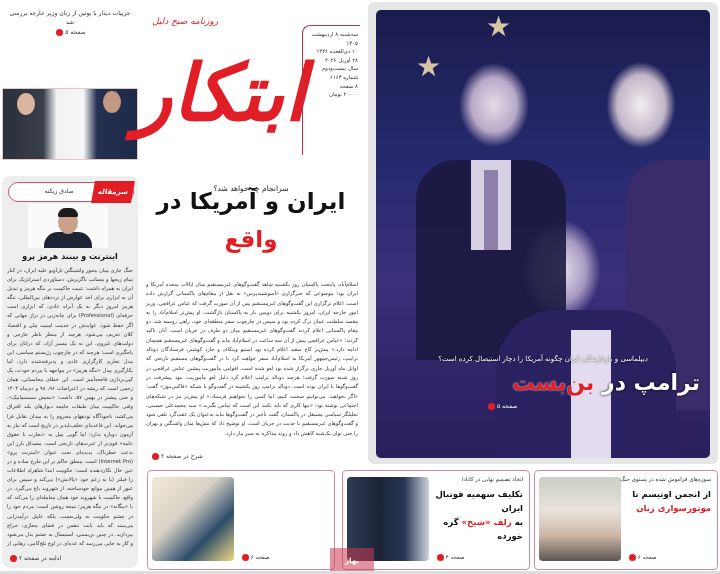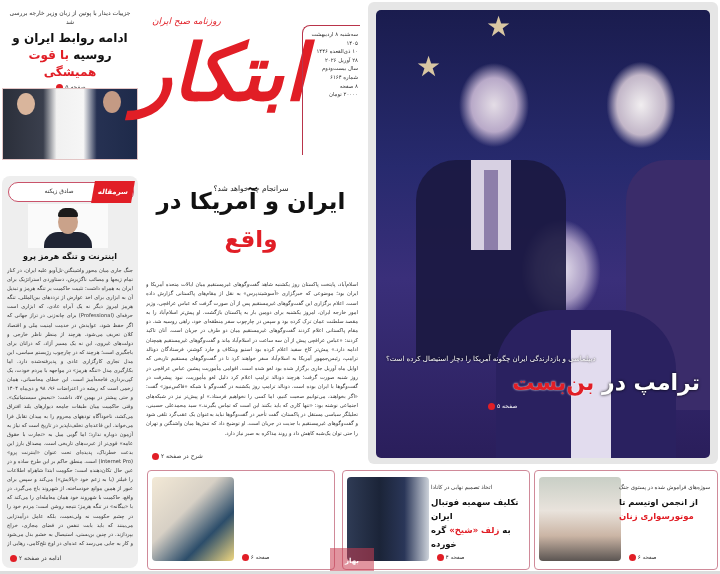--- a/index.html
+++ b/index.html
@@ -54,21 +54,21 @@
     #editorial-title { position:absolute; top: 76px; left: 4px; width: 128px; font-size: 8px; font-weight:bold; text-align:center; color:#111; }
     #editorial-body {
       position:absolute; top: 90px; left: 5px; width: 126px; height: 282px;
       font-size: 5.2px; line-height: 9.1px; color:#333; text-align: justify; overflow:hidden;
     }
     #editorial-cont { position:absolute; left: 6px; bottom: 6px; font-size: 6px; color:#333; }
 
     
     #masthead { position:absolute; left: 142px; top: 0; width: 218px; height: 162px; }
     #logo {
-      position:absolute; left: 4px; top: 8px; width: 160px; height: 130px;
+      position:absolute; left: 4px; top: 28px; width: 160px; height: 130px;
       color:#e11e26; font-family: "DejaVu Serif", serif; font-weight: bold; font-size: 78px;
       line-height: 130px; text-align:center; font-style: italic; letter-spacing: -6px;
     }
     #logo-sub { position:absolute; left: 10px; top: 16px; font-size: 9px; color:#e11e26; font-style: italic; font-family:"DejaVu Serif", serif; }
     #issue-box {
       position:absolute; left: 160px; top: 25px; width: 58px; height: 130px;
       border-left: 1.5px solid #b9344a; border-top: 1.5px solid #b9344a; border-radius: 8px 0 0 0;
       padding: 4px 2px 0 4px; font-size: 5.4px; line-height: 8.6px; color:#333;
     }
 
@@ -112,21 +112,21 @@
     }
     #hero-headline .red { color:#e11e26; text-shadow: 0 0 2px #fff; }
     #hero-page { position:absolute; left: 110px; top: 392px; font-size: 6px; color:#fff; }
 
     
     .teaser {
       position:absolute; top: 470px; height: 100px;
       border: 1.5px solid #d08a99; border-radius: 4px; background:#fff;
     }
     .teaser .tphoto { position:absolute; left: 4px; top: 6px; width: 82px; height: 84px; border-radius: 4px; overflow:hidden; }
-    .teaser .ttext { position:absolute; right: 6px; top: 12px; width: 92px; text-align:left; }
+    .teaser .ttext { position:absolute; right: 6px; top: 4px; width: 92px; text-align:right; }
     .teaser .tkicker { font-size: 5.5px; line-height: 8px; color:#333; }
     .teaser .ttitle { font-size: 8.5px; font-weight: bold; line-height: 14px; color:#111; margin-top: 4px; }
     .teaser .tpage { font-size: 5.5px; color:#333; position:absolute; left: 92px; bottom: 8px; }
     #teaser-econ { left: 147px; width: 188px; }
     #teaser-football { left: 342px; width: 188px; }
     #teaser-moto { left: 534px; width: 184px; }
 
     #photo-econ { background: linear-gradient(135deg, #f3e9d6 0%, #d7d0c5 40%, #2c4d6a 70%, #f0d780 100%); }
     #photo-football { background: linear-gradient(90deg, #2f3b55 0%, #1b2438 40%, #2a3658 70%, #cdd2da 100%); }
     #photo-moto { background: linear-gradient(180deg, #c9cfc6 0%, #e9e3dc 40%, #cbb5a5 70%, #5b5552 100%); }
@@ -137,58 +137,51 @@
       background: rgba(200, 60, 80, 0.55); color:#fff; font-size: 7px; font-weight:bold;
       display:flex; align-items:center; justify-content:center;
     }
   </style>
 </head>
 <body>
 
 <div id="left-col">
   <div id="russia-box" class="rtl">
     <div id="russia-kicker">جزییات دیدار با پوتین از زبان وزیر خارجه بررسی شد</div>
-    <div id="russia-title">
-      <span class="l2 black">ادامه روابط ایران و</span>
-      <span class="l2">
-        <span class="black">روسیه</span>
-        <span class="red">با قوت همیشگی</span>
-      </span>
-    </div>
     <div id="russia-page">
       <span>صفحه ۵</span>
       <span class="page-dot"></span>
     </div>
     <div id="russia-photo">
       <div class="face" style="left:14px;top:4px;"></div>
       <div class="face" style="left:100px;top:2px;background:#c49a84;"></div>
     </div>
   </div>
 
   <div id="editorial-box" class="rtl">
     <div id="editorial-tag">
       <div id="editorial-tag-red">سرمقاله</div>
       <div id="editorial-author">صادق زیکنه</div>
     </div>
     <div id="editorial-photo">
       <div class="suit"></div>
       <div class="head"></div>
       <div class="hair"></div>
     </div>
-    <div id="editorial-title">اینترنت و تنگه هرمز پرو</div>
+    <div id="editorial-title">اینترنت و بینند هرمز پرو</div>
     <div id="editorial-body">جنگ جاری میان محور واشینگتن-تل‌آویو علیه ایران، در کنار تمام زیجها و مصائب ناگزیرش، دستاوردی استراتژیک برای ایران به همراه داشت: تثبیت حاکمیت بر تنگه هرمز و تبدیل آن به ابزاری برای اخذ عوارض از ترددهای بین‌المللی. تنگه هرمز امروز دیگر نه یک آبراه عادی، که ابزاری است حرفه‌ای (Professional) برای چانه‌زنی در تراز جهانی که اگر حفظ شود، عوایدش در خدمت امنیت ملی و اقتصاد کلان تعریف می‌شود. هرچند از منظر ناظر خارجی و دولت‌های غیروی، این نه یک مسیر آزاد، که دراتان برای باجگیری است؛ هرچند که در چارچوب رژیستم سیاسی، این مدل تجاری کارگزاری عادی و پذیرفته‌شده دارد. اما بکارگیری مدل «تنگه هرمز» در مواجهه با مردم خودت، یک کپی‌برداری فاجعه‌آمیز است. این خطای محاسباتی، همان زخمی است که ریشه در اعتراضات ۹۶، ۹۸ و دی‌ماه ۱۴۰۴ و حتی پیشتر در بهمن ۵۷، داشت: «تبعیض سیستماتیک». وقتی حاکمیت میان طبقات جامعه دیوارهای بلند افتراق می‌کشد، ناخودآگاه تودههای محروم را به میدان تقابل فرا می‌خواند. این قاعده‌ای تخلف‌ناپذیر در تاریخ است که نیاز به آزمون دوباره ندارد؛ اما گویی میل به «تجارت با حقوق عامه» قوی‌تر از عبرت‌های تاریخی است. مصداق بارز این بدعت خطرناک، پدیده‌ای تحت عنوان «اینترنت پرو» (Internet Pro) است. منطق حاکم بر این طرح ساده و در عین حال تکان‌دهنده است: حکومت ابتدا شاهراه اطلاعات را فیلتر (یا به زعم خود «پالایش») می‌کند و سپس برای عبور از همین موانع خودساخته، از شهروند باج می‌گیرد. در واقع، حاکمیت با شهروند خود همان معامله‌ای را می‌کند که با «بیگانه» در تنگه هرمز؛ نتیجه روشن است: مردم خود را در چشم حکومت نه ولی‌نعمت، بلکه عامل درآمدزایی می‌بینند که باید بابت تنفس در فضای مجازی، خراج بپردازند. در چنین بن‌بستی، استیصال به خشم بدل می‌شود و کار به جایی می‌رسد که عده‌ای در اوج تلخ‌کامی، رهایی از این رنج را حتی در هولناک‌ترین گزینه‌ها جست‌وجو می‌کنند: استمداد از دولت خارجی حتا به قیمت نابودی وطن. این، فروپاشی معنای «دولت-ملت» است.</div>
     <div id="editorial-cont">
       <span>ادامه در صفحه ۲</span>
       <span class="page-dot"></span>
     </div>
   </div>
 </div>
 
 <div id="masthead">
-  <div id="logo-sub" class="rtl">روزنامه صبح ایران</div>
+  <div id="logo-sub" class="rtl">روزنامه صبح دلیل</div>
   <div id="logo" class="rtl">ابتکار</div>
   <div id="issue-box" class="rtl">
     <div>سه‌شنبه ۸ اردیبهشت ۱۴۰۵</div>
     <div>۱۰ ذی‌القعده ۱۴۴۶</div>
     <div>۲۸ آوریل ۲۰۲۶</div>
     <div>سال بیست‌ودوم</div>
     <div>شماره ۶۱۶۴</div>
     <div>۸ صفحه</div>
     <div>۲۰۰۰۰ تومان</div>
   </div>
@@ -210,21 +203,21 @@
 <div id="hero-frame">
   <div id="hero-img">
     <span class="star" style="left:110px;top:0px;">★</span>
     <span class="star" style="left:40px;top:40px;">★</span>
     <div id="hero-suit3"></div>
     <div id="hero-suit1"></div>
     <div id="hero-shirt1"></div>
     <div id="hero-tie1"></div>
     <div id="hero-suit2"></div>
     <div id="hero-shirt2"></div>
-    <div id="hero-question" class="rtl" style="text-align:left">دیپلماسی و بازدارندگی ایران چگونه آمریکا را دچار استیصال کرده است؟</div>
+    <div id="hero-question" class="rtl" style="text-align:center">دیپلماسی و بازدارندگی ایران چگونه آمریکا را دچار استیصال کرده است؟</div>
     <div id="hero-headline" class="rtl" style="text-align:right">
       <span>ترامپ در</span>
       <span class="red">بن‌بست</span>
     </div>
     <div id="hero-page" class="rtl">
       <span>صفحه ۵</span>
       <span class="page-dot"></span>
     </div>
   </div>
 </div>

